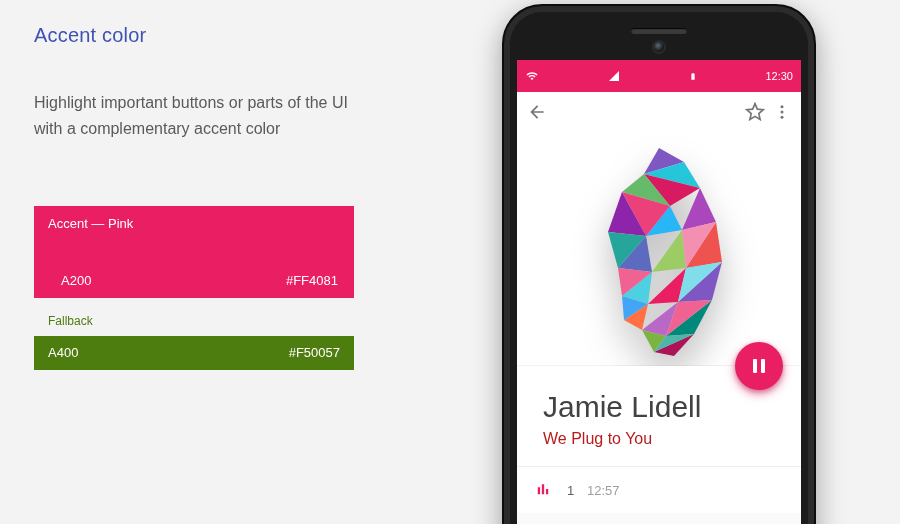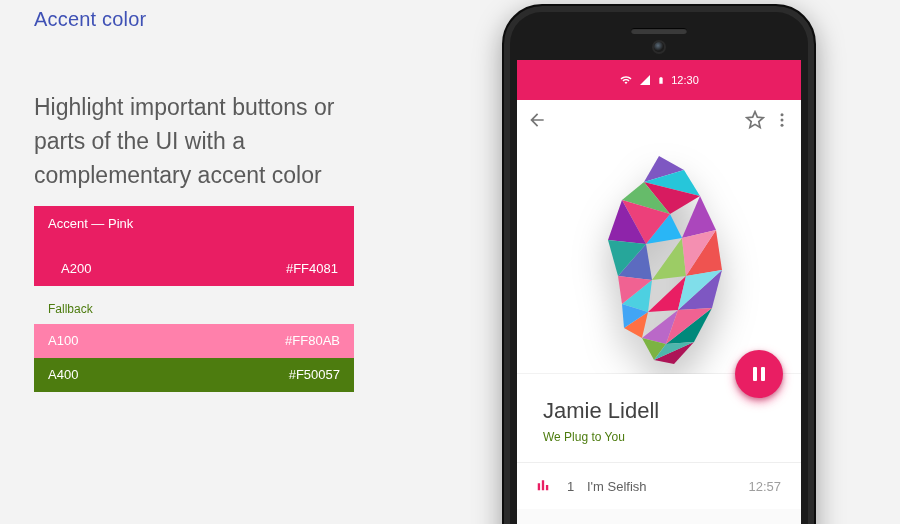--- a/index.html
+++ b/index.html
@@ -5,38 +5,38 @@
   html, body { margin: 0; padding: 0; }
   body {
     width: 900px; height: 524px;
     background: #f3f3f3;
     font-family: "Helvetica Neue", Arial, sans-serif;
     color: #424242;
     overflow: hidden;
     position: relative;
   }
   .heading {
-    position: absolute; left: 34px; top: 8px;
+    position: absolute; left: 34px; top: 24px;
     font-size: 20px; color: #3F51B5; font-weight: 400;
     letter-spacing: .2px;
   }
   .lede {
     position: absolute; left: 34px; top: 90px;
     width: 330px;
-    font-size: 23px; line-height: 34px; color: #5a5a5a;
+    font-size: 16px; line-height: 26px; color: #5a5a5a;
     font-weight: 400;
   }
 
   
   .panel { position: absolute; left: 34px; top: 206px; width: 320px; }
   .tile { position: relative; color: #fff; font-size: 13px; }
   .tile .name  { position: absolute; left: 14px; top: 10px; }
   .tile .code  { position: absolute; left: 27px; bottom: 10px; }
   .tile .hex   { position: absolute; right: 16px; bottom: 10px; }
-  .big-tile   { height: 80px; }
+  .big-tile   { height: 92px; }
   .row-tile   { height: 34px; }
   .row-tile .code { position: absolute; left:14px; top: 9px; bottom:auto;}
   .row-tile .hex  { position: absolute; right:14px; top: 9px; bottom:auto;}
   .fallback-label {
     font-size: 12px; color: #4d7c0f;
     padding: 16px 0 8px 14px;
   }
 
   
   .phone {
@@ -56,22 +56,22 @@
     position:absolute; top:36px; left:50%; transform:translateX(-50%);
     width:10px; height:10px; border-radius:50%;
     background: radial-gradient(circle at 40% 35%, #5a6a78 0%, #1c1c1c 60%);
     box-shadow: 0 0 0 2px #2a2a2a;
   }
   .screen {
     position:absolute; top:54px; left:13px; right:13px; bottom:66px;
     background:#fafafa; overflow:hidden;
   }
   .statusbar {
-    height:40px; display:flex; align-items:center;
-    justify-content:center; gap:6px; padding:0 8px;
+    height:32px; display:flex; align-items:center;
+    justify-content:space-between; gap:6px; padding:0 8px;
     color:#fff; font-size:11px;
   }
   .statusbar svg { fill:#fff; }
   .appbar {
     height:44px; display:flex; align-items:center;
     padding:0 10px; gap:8px; background:#fff;
   }
   .appbar .spacer { flex:1; }
   .appbar svg { fill:#757575; }
 
@@ -89,22 +89,22 @@
   }
   .fab {
     position:absolute; right:18px; top:-24px;
     width:48px; height:48px; border-radius:50%;
     background:#E91E63;
     display:flex; align-items:center; justify-content:center;
     box-shadow: 0 4px 10px rgba(233,30,99,.55), 0 2px 4px rgba(0,0,0,.25);
   }
   .fab .bars { display:flex; gap:4px; }
   .fab .bars span { width:4px; height:14px; background:#fff; border-radius:1px; }
-  .title { font-size:22px; color:#424242; font-weight:400; }
-  .subtitle { font-size:12px; color:#4d7c0f; margin-top:6px; }
+  .title { font-size:30px; color:#424242; font-weight:400; }
+  .subtitle { font-size:16px; color:#b91c1c; margin-top:6px; }
 
   .track {
     display:flex; align-items:center; height:46px;
     padding: 0 20px 0 18px; font-size:13px; color:#5f5f5f;
     border-top:1px solid #eee; background:#fff;
   }
   .track .eq { color:#E91E63; margin-right:16px; }
   .track .num  { width:20px; }
   .track .name { flex:1; }
   .track .dur  { color:#9e9e9e; }
@@ -115,24 +115,20 @@
 <div class="heading">Accent color</div>
 <div class="lede">Highlight important buttons or parts of the UI with a complementary accent color</div>
 
 <div class="panel">
   <div class="tile big-tile" style="background:#E91E63">
     <span class="name">Accent — Pink</span>
     <span class="code">A200</span>
     <span class="hex">#FF4081</span>
   </div>
   <div class="fallback-label">Fallback</div>
-  <div class="tile row-tile" style="background:#FF80AB">
-    <span class="code">A100</span>
-    <span class="hex">#FF80AB</span>
-  </div>
   <div class="tile row-tile" style="background:#4d7c0f">
     <span class="code">A400</span>
     <span class="hex">#F50057</span>
   </div>
 </div>
 
 <div class="phone">
   <div class="speaker"></div>
   <div class="cam"></div>
   <div class="screen">
@@ -216,18 +212,17 @@
       <div class="subtitle">We Plug to You</div>
     </div>
 
     <div class="track">
       <span class="eq">
         <svg width="16" height="14" viewBox="0 0 24 24" fill="#E91E63">
             <path d="M3 9h4v12H3zm7-5h4v17h-4zm7 8h4v9h-4z"></path>
           </svg>
       </span>
       <span class="num">1</span>
-      <span class="name">I'm Selfish</span>
       <span class="dur">12:57</span>
     </div>
 
   </div>
 </div>
 
 </body></html>

